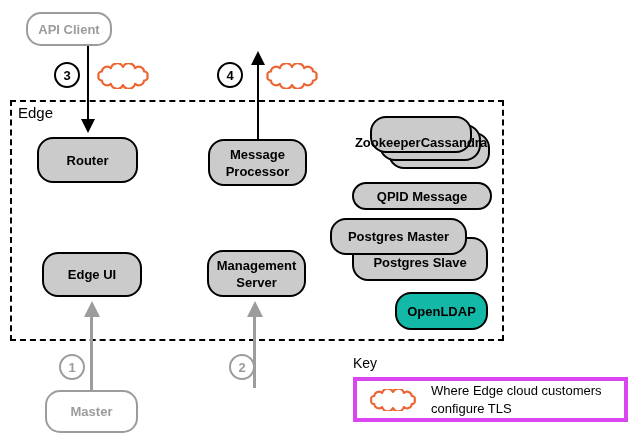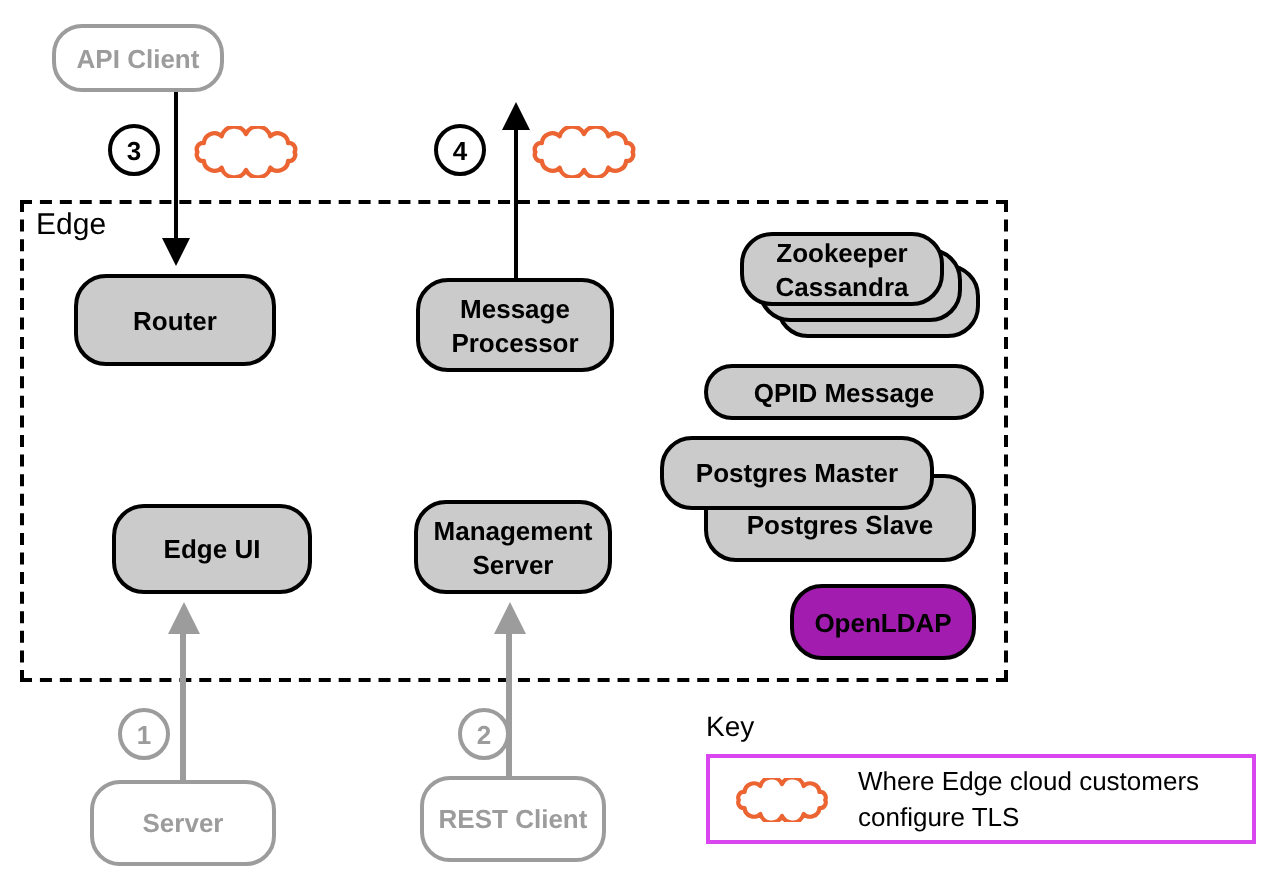--- a/index.html
+++ b/index.html
@@ -12,21 +12,21 @@
   .node{
     position:absolute;display:flex;align-items:center;justify-content:center;
     text-align:center;box-sizing:border-box;
     border:2.5px solid #000;border-radius:16px;background:#cbcbcb;
     font-size:13px;font-weight:bold;color:#000;line-height:17px;
   }
   .node.ext{
     border-color:#9c9c9c;background:#fff;color:#9c9c9c;border-width:2px;border-radius:15px;
   }
   .node.pill{border-radius:14px;}
-  .node.light{background:#a21caf;}
+  .node.light{background:#14b8a6;}
   .node.bottom-text{align-items:flex-end;padding-bottom:8px;}
   
   .edge-box{
     position:absolute;left:10px;top:100px;width:494px;height:241px;
     border:2px dashed #000;box-sizing:border-box;
   }
   .edge-label{
     position:absolute;left:6px;top:2px;font-size:15px;font-weight:normal;color:#000;
   }
   
@@ -43,21 +43,21 @@
     position:absolute;width:26px;height:26px;border-radius:50%;box-sizing:border-box;
     background:#fff;display:flex;align-items:center;justify-content:center;
     font-size:13px;font-weight:bold;
   }
   .step.dark{border:2px solid #000;color:#000;}
   .step.muted{border:2px solid #9c9c9c;color:#9c9c9c;}
   
   .key-title{position:absolute;left:353px;top:355px;font-size:14px;color:#000;}
   .key-box{
     position:absolute;left:353px;top:377px;width:275px;height:45px;box-sizing:border-box;
-    border:2px solid #d946ef;background:#fff;display:flex;align-items:center;gap:14px;
+    border:4px solid #d946ef;background:#fff;display:flex;align-items:center;gap:14px;
     padding-left:12px;
   }
   .key-text{font-size:13px;line-height:18px;color:#000;}
   .cloud-svg{display:block;}
 </style>
 </head>
 <body>
 
 <div id="stage">
 
@@ -89,63 +89,60 @@
 
   <div class="node" style="left:37px;top:137px;width:101px;height:46px;">
     <span>Router</span>
   </div>
   <div class="node" style="left:208px;top:139px;width:99px;height:47px;padding:0 6px;">
     <span>Message Processor</span>
   </div>
 
   <div class="node" style="left:388px;top:132px;width:102px;height:37px;"></div>
   <div class="node" style="left:379px;top:124px;width:102px;height:37px;"></div>
-  <div class="node" style="left:370px;top:116px;width:102px;height:37px;flex-direction:column;">
+  <div class="node" style="left:370px;top:116px;width:102px;height:37px;flex-direction:row;align-items:flex-end;">
     <span>Zookeeper</span>
     <span>Cassandra</span>
   </div>
 
   <div class="node pill" style="left:352px;top:182px;width:140px;height:28px;">
     <span>QPID Message</span>
   </div>
 
   <div class="node bottom-text" style="left:352px;top:237px;width:136px;height:44px;">
     <span>Postgres Slave</span>
   </div>
   <div class="node" style="left:330px;top:218px;width:137px;height:37px;">
     <span>Postgres Master</span>
   </div>
 
   <div class="node light" style="left:395px;top:292px;width:93px;height:38px;">
     <span>OpenLDAP</span>
   </div>
 
-  <div class="node" style="left:56px;top:252px;width:100px;height:45px;">
+  <div class="node" style="left:42px;top:252px;width:100px;height:45px;">
     <span>Edge UI</span>
   </div>
   <div class="node" style="left:207px;top:250px;width:99px;height:47px;padding:0 4px;">
     <span>Management Server</span>
   </div>
 
   <div class="head up-gray" style="left:84px;top:301px;"></div>
   <div class="stem gray" style="left:90px;top:317px;height:73px;"></div>
   <div class="step muted" style="left:59px;top:354px;">
     <span>1</span>
   </div>
   <div class="node ext" style="left:45px;top:390px;width:93px;height:43px;">
-    <span>Server</span>
+    <span>Master</span>
   </div>
 
   <div class="head up-gray" style="left:247px;top:301px;"></div>
   <div class="stem gray" style="left:253px;top:317px;height:71px;"></div>
   <div class="step muted" style="left:229px;top:354px;">
     <span>2</span>
-  </div>
-  <div class="node ext" style="left:210px;top:388px;width:93px;height:43px;">
-    <span>REST Client</span>
   </div>
 
   <div class="key-title">Key</div>
   <div class="key-box">
     <svg class="cloud-svg" width="48" height="22" viewBox="0 0 60 26">
       <path d="M3,13 A3.5,3.5 0 0 1 6.6,8 A5.8,5.8 0 0 1 16.5,4.3 A7.2,7.2 0 0 1 30,3 A7.2,7.2 0 0 1 43.5,4.3 A5.8,5.8 0 0 1 53.4,8 A3.5,3.5 0 0 1 57,13 A3.5,3.5 0 0 1 53.4,18 A5.8,5.8 0 0 1 43.5,21.7 A7.2,7.2 0 0 1 30,23 A7.2,7.2 0 0 1 16.5,21.7 A5.8,5.8 0 0 1 6.6,18 A3.5,3.5 0 0 1 3,13 Z" fill="#fff" stroke="#EB6432" stroke-width="2.6" stroke-linejoin="round"></path>
     </svg>
     <div class="key-text">
       <div>Where Edge cloud customers</div>
       <div>configure TLS</div>

